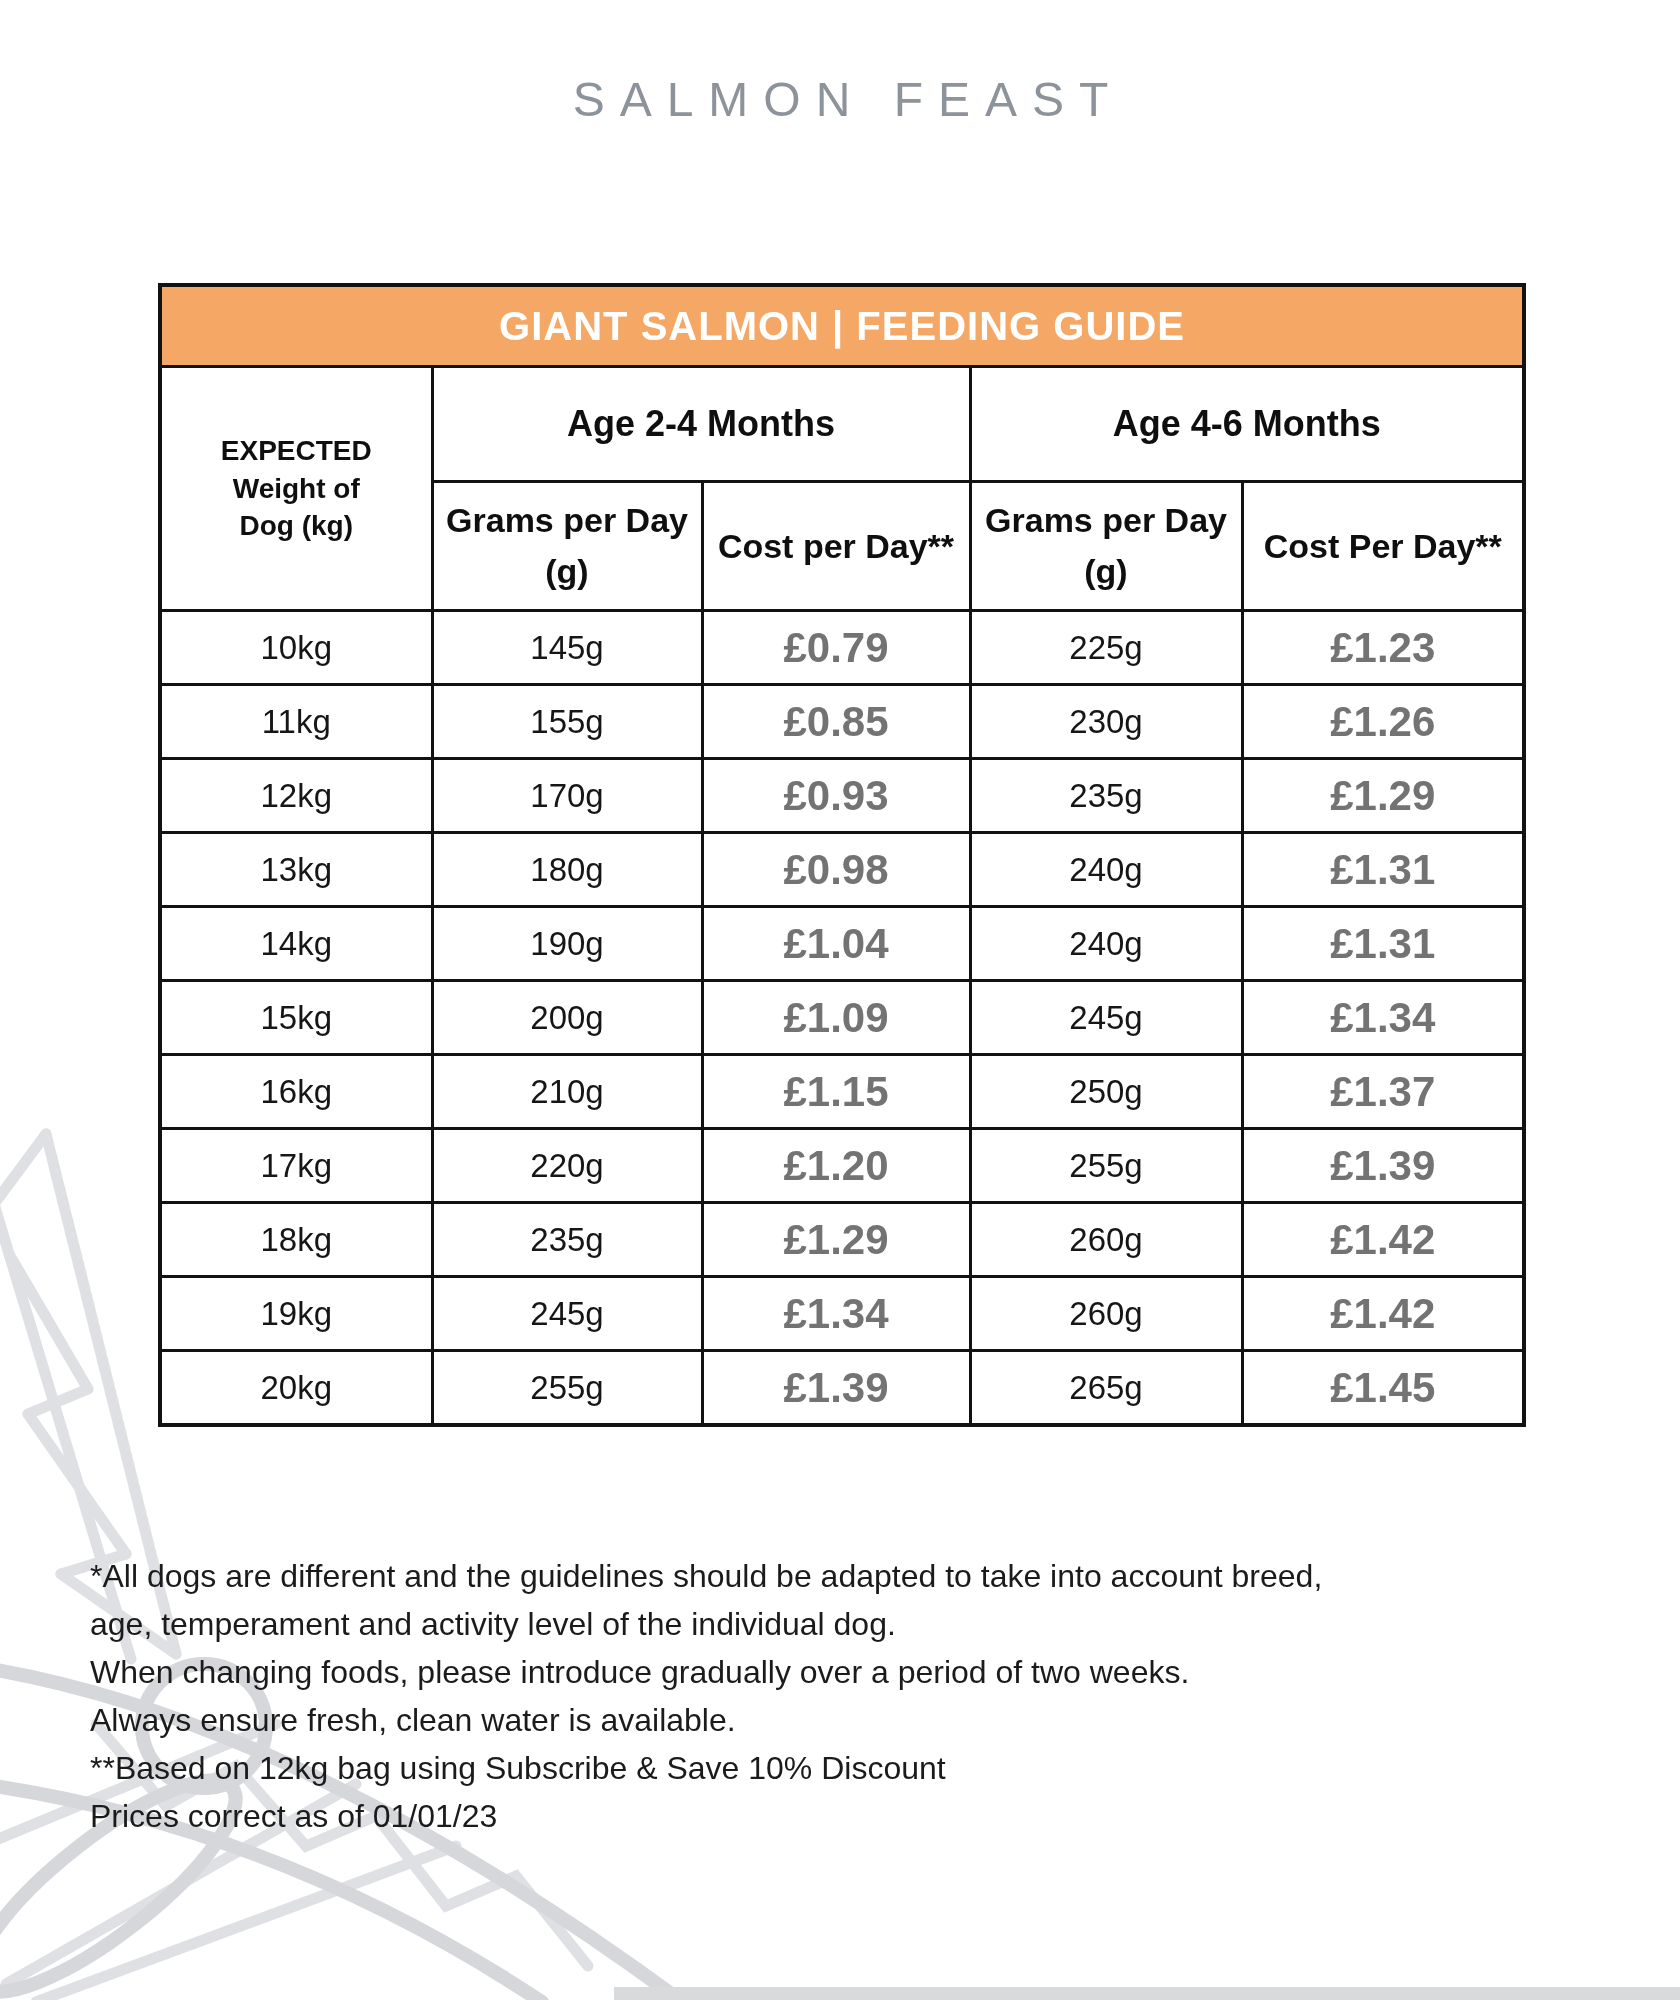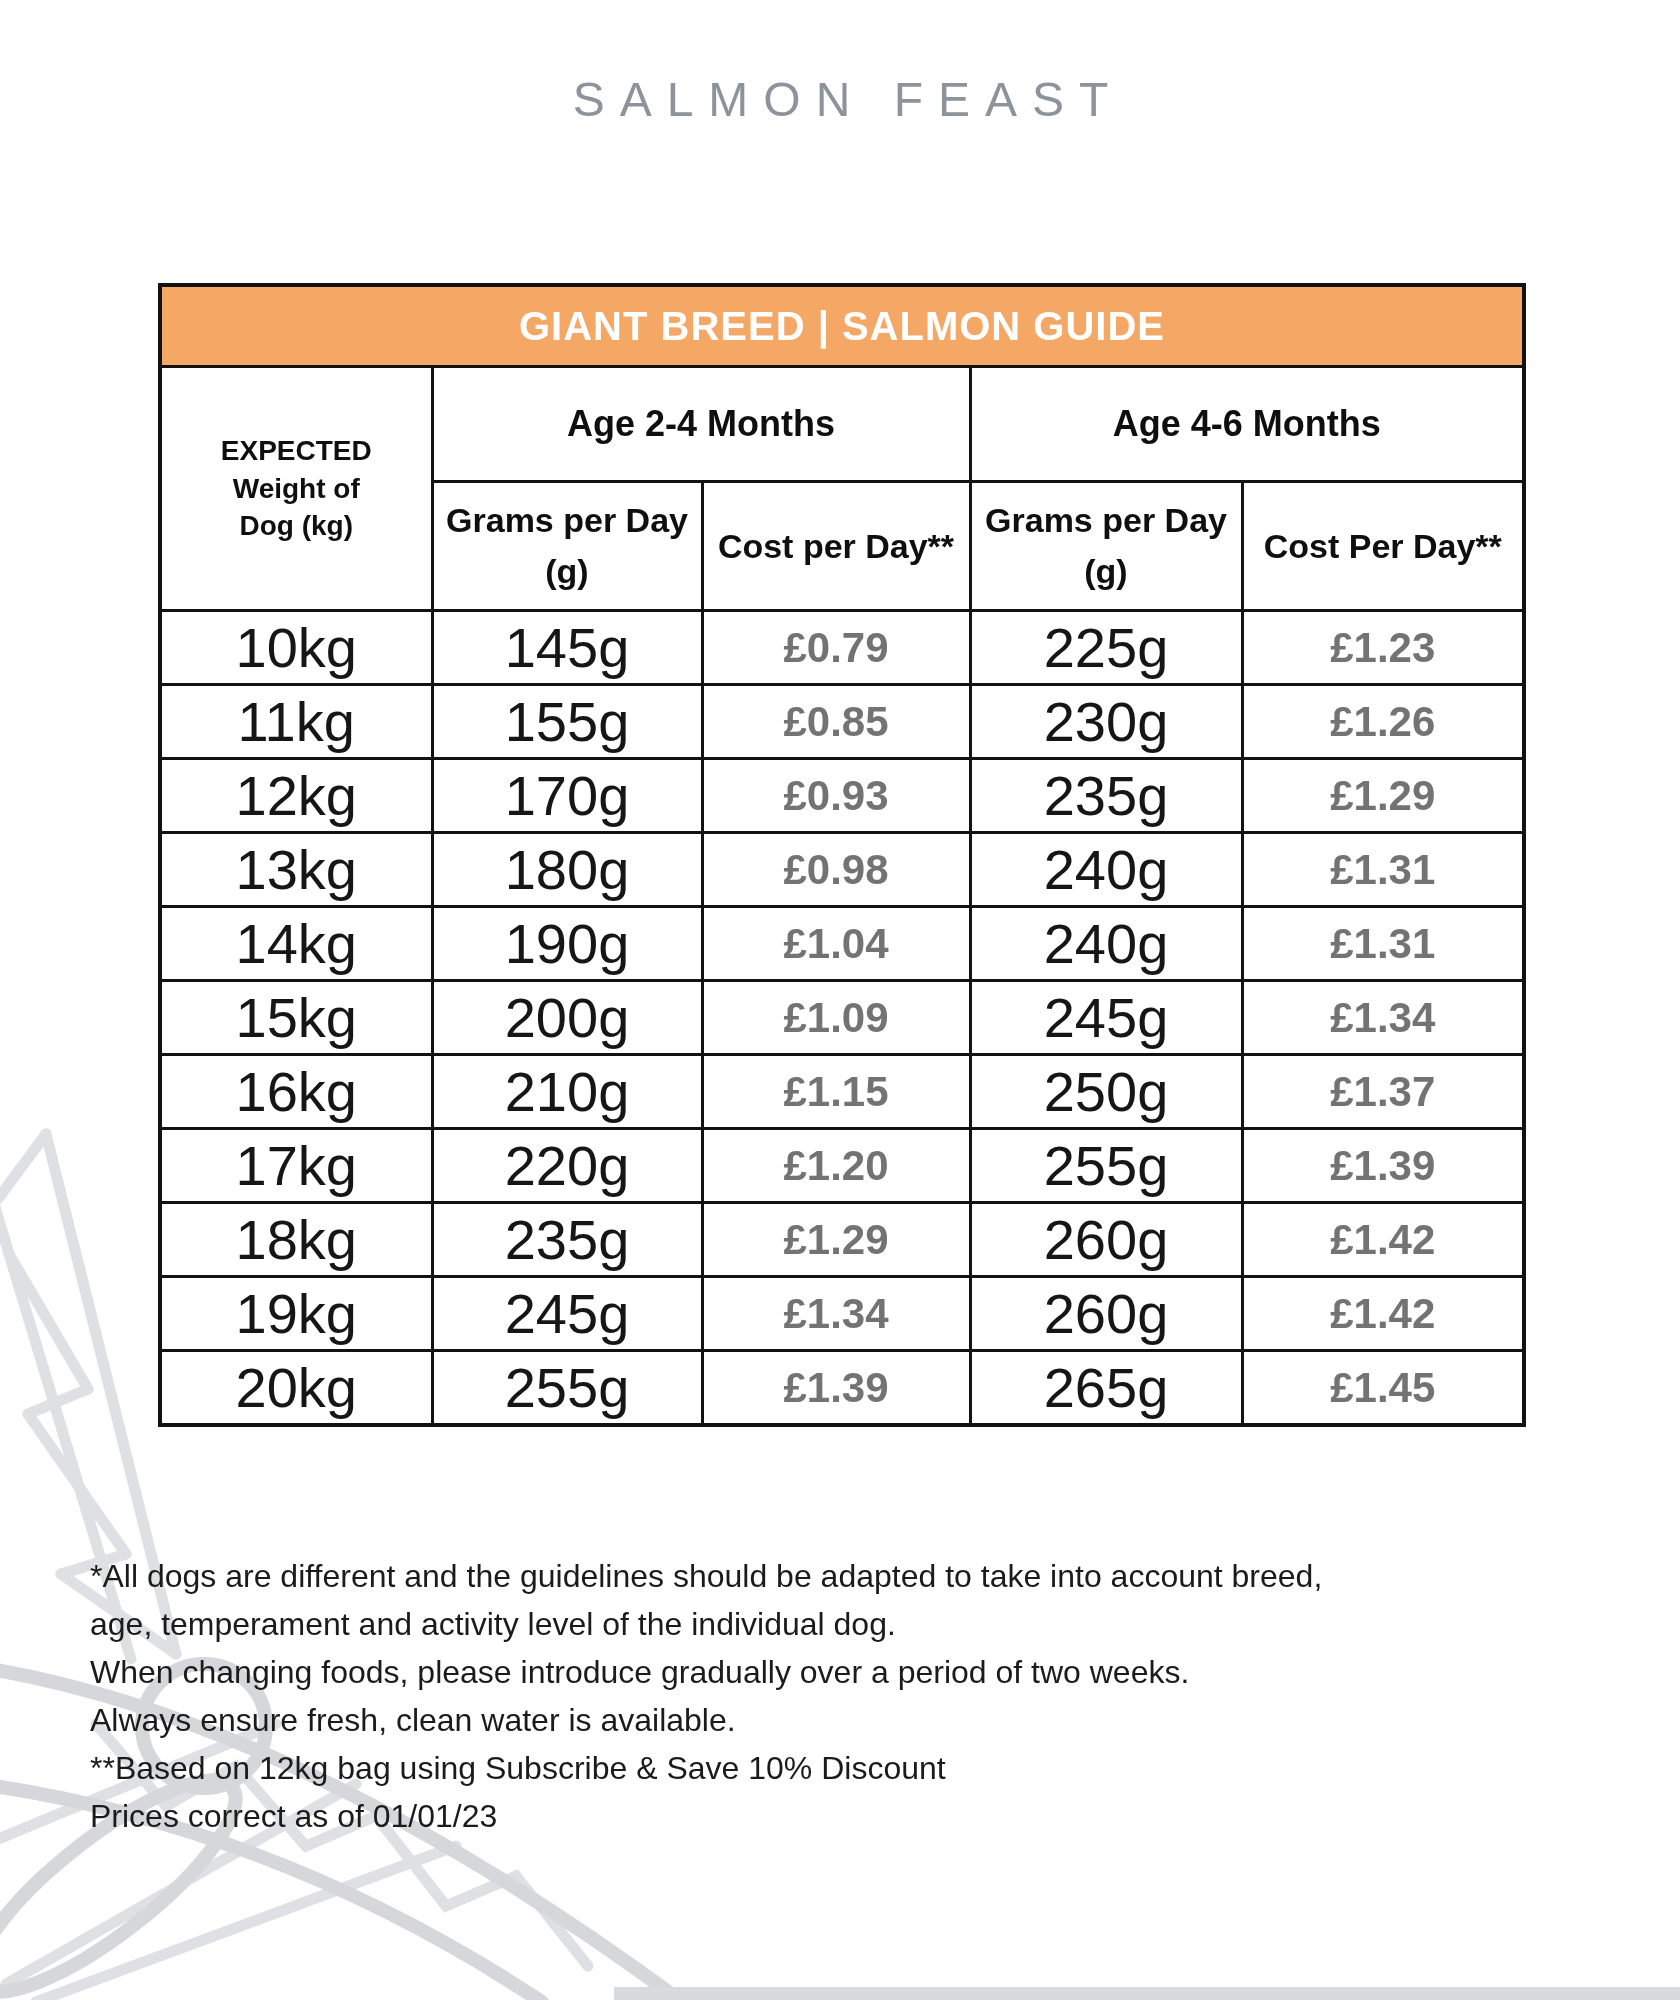--- a/index.html
+++ b/index.html
@@ -48,21 +48,21 @@
     font-size:28px;font-weight:700;line-height:1.34;color:#0f0f0f;
   }
   .age-head{
     font-size:36px;font-weight:700;height:112px;color:#0f0f0f;
   }
   .sub-head{
     font-size:34px;font-weight:700;height:126px;line-height:1.5;
     padding:0 34px;color:#0f0f0f;
   }
   td.cell-weight,td.cell-grams{
-    font-size:56px;font-weight:400;color:#161616;height:71px;
+    font-size:33px;font-weight:400;color:#161616;height:71px;
     letter-spacing:0px;
   }
   td.cell-cost{
     font-size:42px;font-weight:700;color:#737373;
   }
 
   .notes{
     position:absolute;top:1552px;left:0;width:100%;
     font-size:32px;line-height:48px;color:#1b1b1b;
   }
@@ -104,21 +104,21 @@
 <table class="guide-table">
   <colgroup>
     <col style="width:272px">
       <col style="width:270px">
       <col style="width:268px">
       <col style="width:272px">
       <col style="width:282px">
   </colgroup>
   <tbody>
       <tr>
-    <th colspan="5" class="banner" style="background: rgb(245, 167, 101);">GIANT BREED | SALMON GUIDE</th>
+    <th colspan="5" class="banner" style="background: rgb(245, 167, 101);">GIANT SALMON | FEEDING GUIDE</th>
   </tr>
   <tr>
     <th rowspan="2" class="weight-head">
       <div>EXPECTED</div>
       <div>Weight of</div>
       <div>Dog (kg)</div>
     </th>
     <th colspan="2" class="age-head">Age 2-4 Months</th>
     <th colspan="2" class="age-head">Age 4-6 Months</th>
   </tr>

